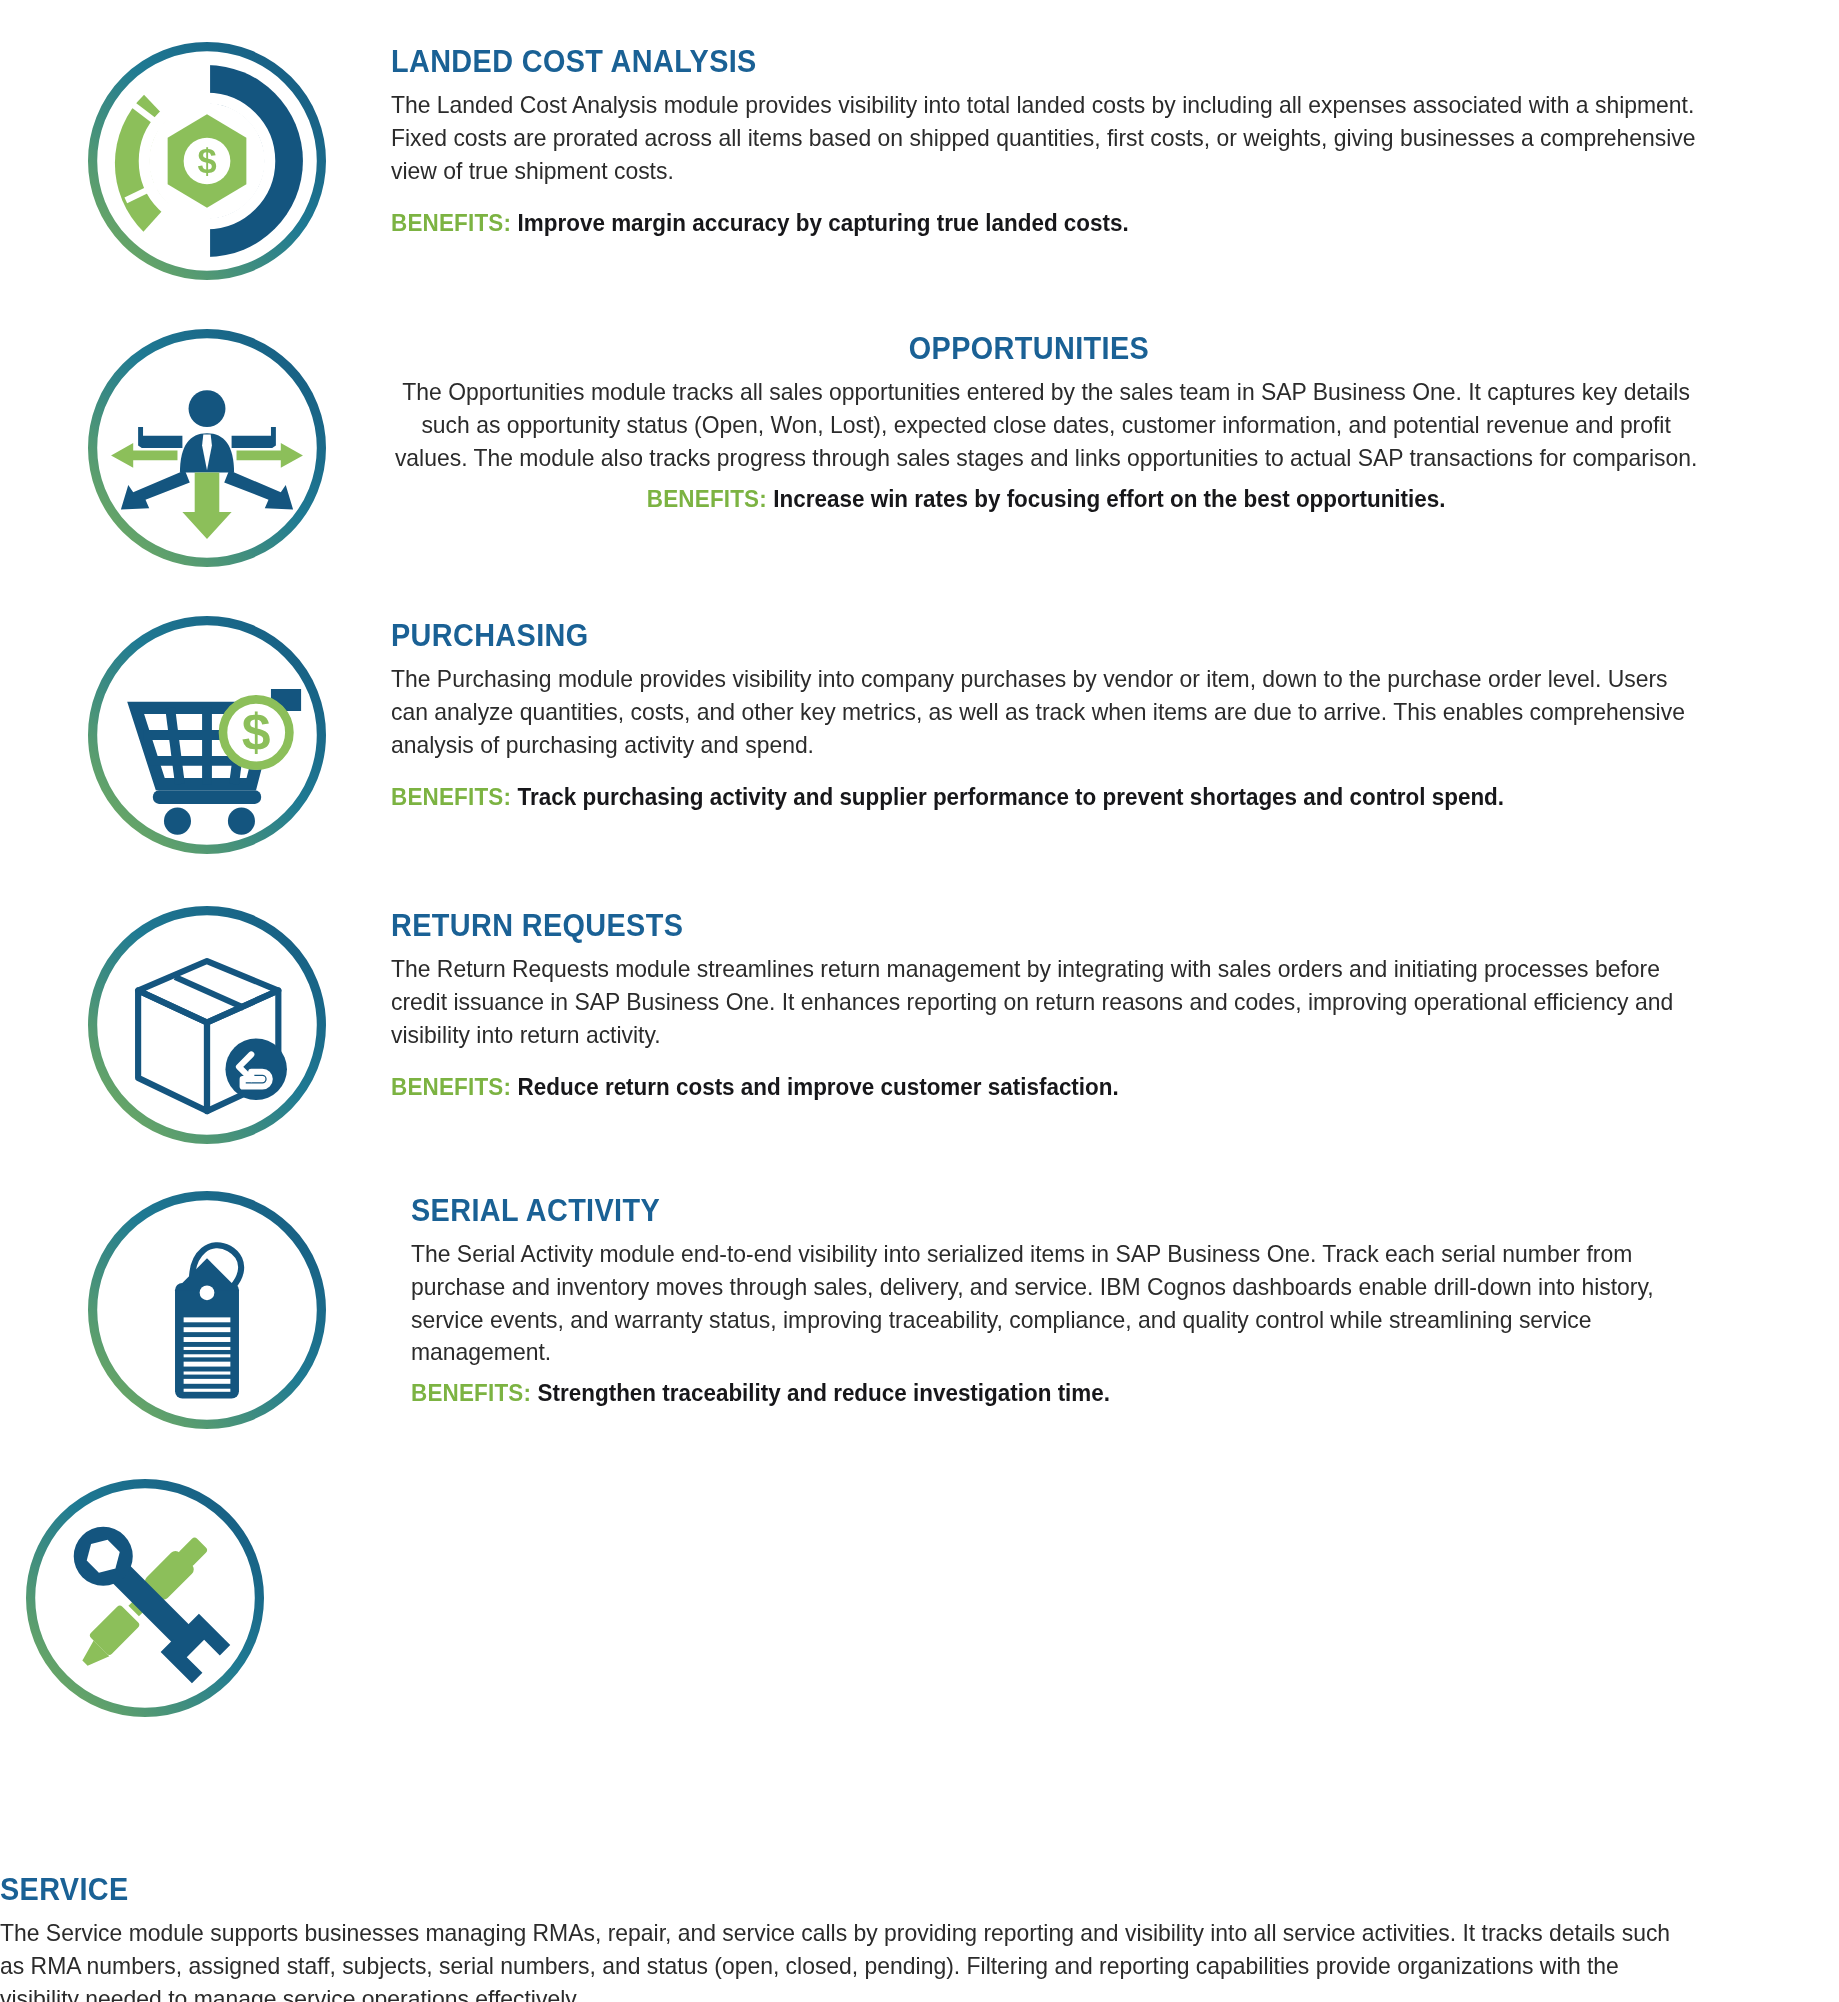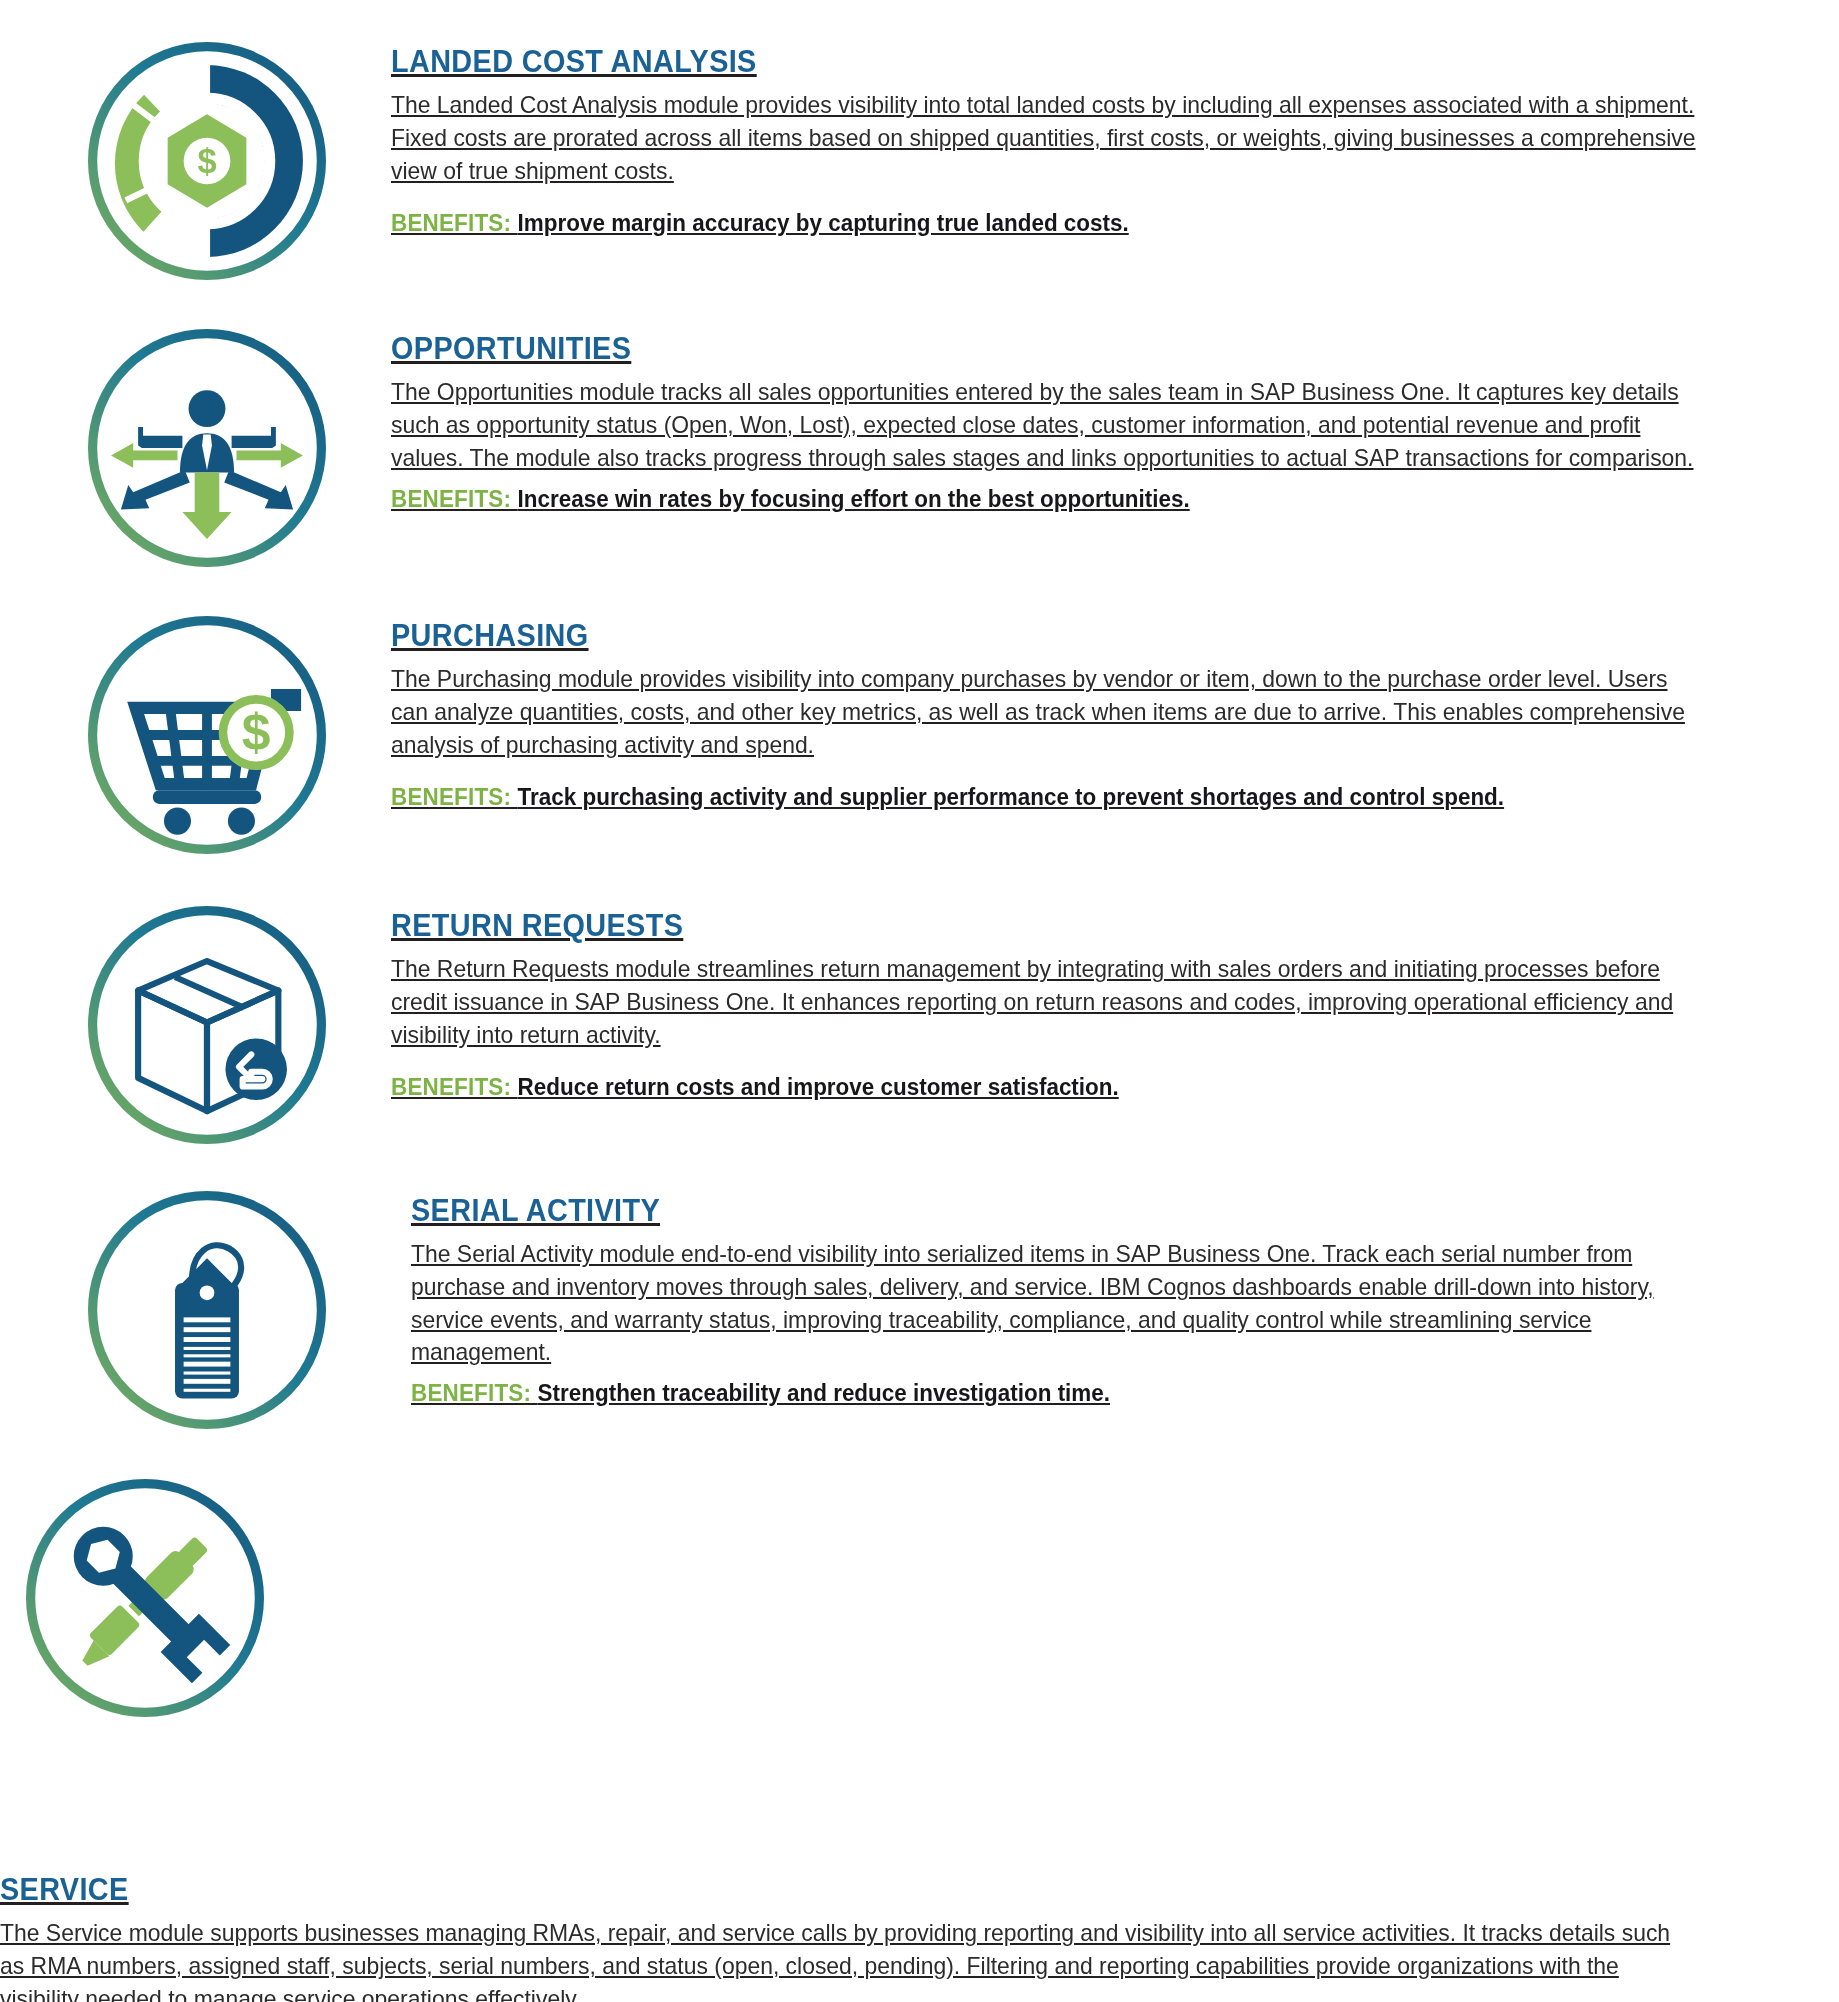--- a/index.html
+++ b/index.html
@@ -32,21 +32,21 @@
 
   .module {
     display: flex;
     flex-direction: row;
     align-items: flex-start;
     box-sizing: border-box;
   }
 
   
   .module.m0 { padding-top: 38px; }
-  .module.m1 { padding-top: 41px; }
+  .module.m1 { padding-top: 41px; text-align: center; }
   .module.m2 { padding-top: 41px; }
   .module.m3 { padding-top: 44px; }
   .module.m4 { padding-top: 39px; gap: 20px; }
   .module.m5 { padding-top: 42px; flex-direction: column; }
 
   .icon-col {
     flex: 0 0 391px;
     display: flex;
     justify-content: center;
     padding-left: 22px;
@@ -58,21 +58,20 @@
     height: 246px;
     position: relative;
   }
   .icon-badge svg { display: block; width: 100%; height: 100%; }
 
   .text-col {
     flex: 1 1 auto;
     padding-right: 77px;
     padding-top: 7.8px;
     box-sizing: border-box;
-    text-decoration: underline;
   }
 
   .module-title {
     font-family: "Liberation Sans", sans-serif;
     font-weight: 700;
     font-size: 31px;
     letter-spacing: 0.4px;
     color: #1a6195;
     margin: 0 0 11px 0;
     line-height: 1.05;

